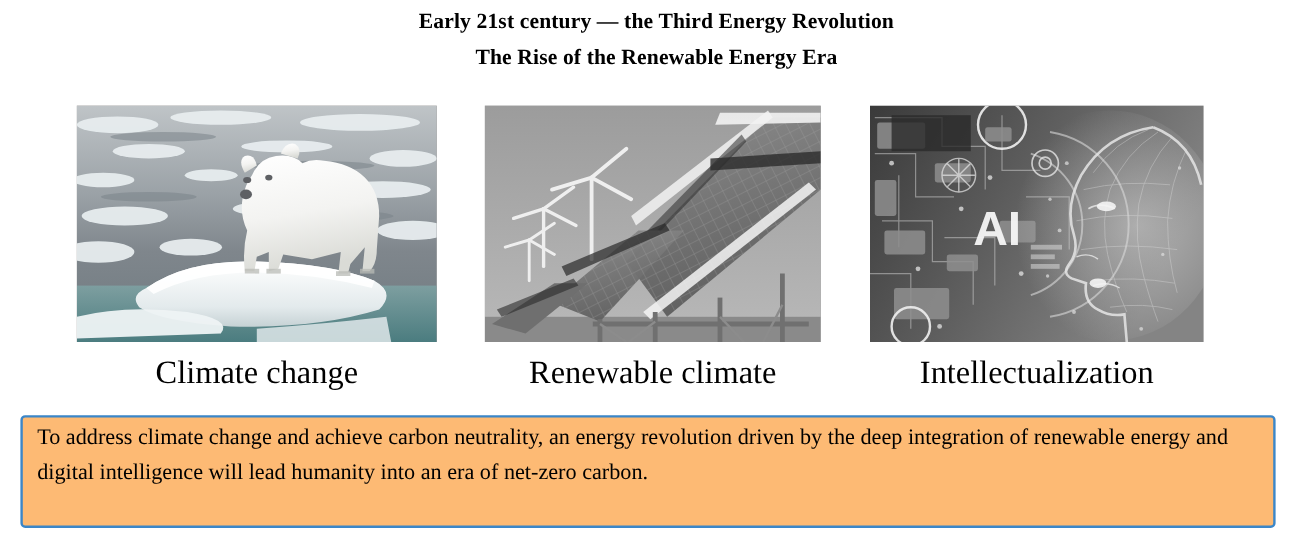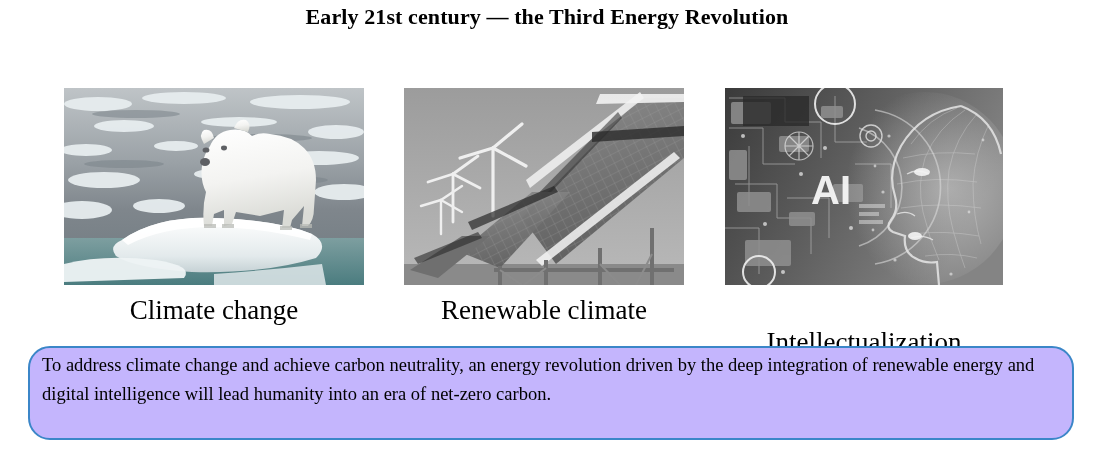--- a/index.html
+++ b/index.html
@@ -20,21 +20,21 @@
   .title-block {
     position: absolute;
     left: 0;
     top: 2px;
     width: 1094px;
     text-align: center;
   }
   .title-line {
     font-family: "Liberation Serif", "DejaVu Serif", serif;
     font-weight: bold;
-    font-size: 22px;
+    font-size: 18px;
     line-height: 30px;
     letter-spacing: 0.1px;
     white-space: nowrap;
   }
 
   
   .figures {
     position: absolute;
     left: 0;
     top: 88px;
@@ -58,50 +58,51 @@
   .caption {
     position: absolute;
     top: 297px;
     font-size: 27px;
     line-height: 26px;
     text-align: center;
     white-space: nowrap;
   }
   #cap-1 { left: 64px;  width: 300px; }
   #cap-2 { left: 404px; width: 280px; }
-  #cap-3 { left: 725px; width: 278px; margin-top: 32px; }
+  #cap-3 { left: 725px; width: 278px; }
 
   
   .callout {
     position: absolute;
-    left: 28px;
+    left: 17px;
     top: 346px;
     width: 1046px;
     height: 94px;
     box-sizing: border-box;
     border: 2px solid #3b86c8;
-    border-radius: 22px;
-    background: #c4b5fd;
+    border-radius: 4px;
+    background: #fdba74;
   }
   .callout-text {
     position: absolute;
     left: 12px;
     top: 3px;
     width: 1018px;
     font-size: 18.5px;
     line-height: 28.5px;
     text-align: left;
     color: #000000;
   }
 </style>
 </head>
 <body>
 
 <div class="title-block">
   <div class="title-line">Early 21st century — the Third Energy Revolution</div>
+  <div class="title-line">The Rise of the Renewable Energy Era</div>
 </div>
 
 <div class="figures">
 
   <div class="figure" id="fig-1">
     <svg viewBox="0 0 300 197" preserveAspectRatio="none">
       <defs>
         <linearGradient id="waterG" x1="0" y1="0" x2="0" y2="1">
           <stop offset="0%" stop-color="#bfc4c7"></stop>
           <stop offset="38%" stop-color="#9aa1a6"></stop>

